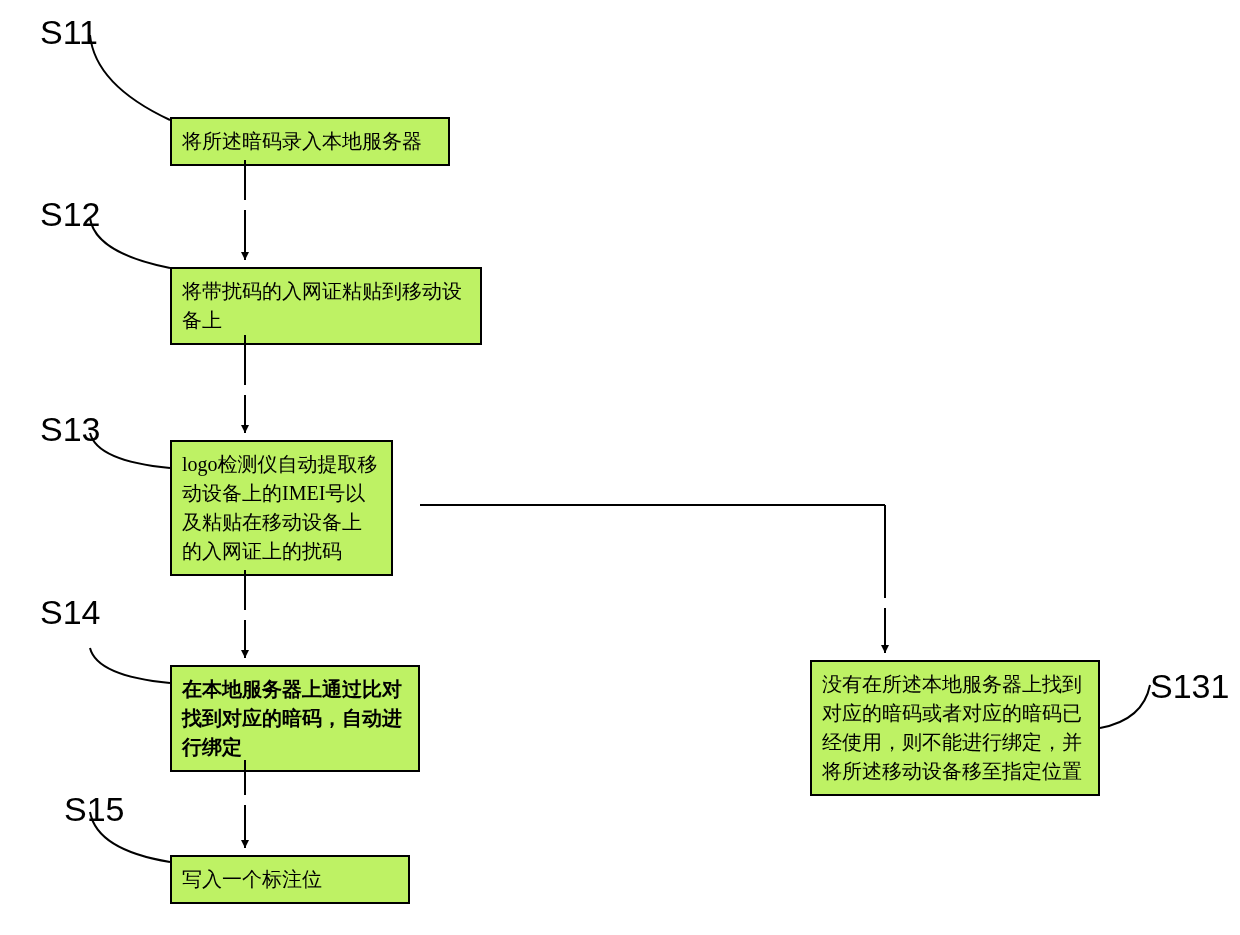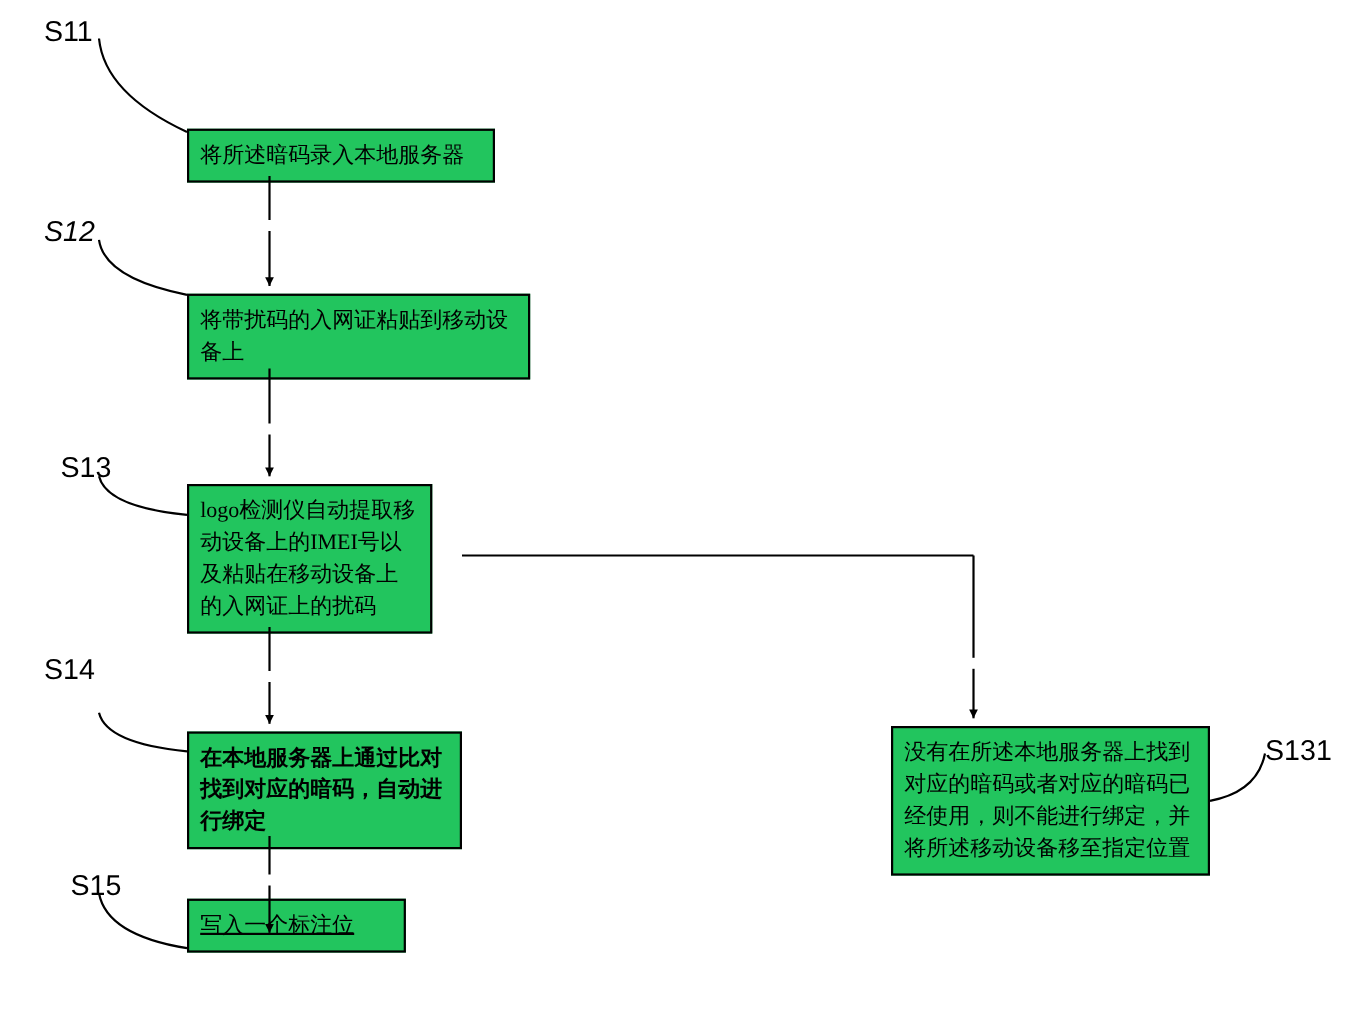--- a/index.html
+++ b/index.html
@@ -10,58 +10,58 @@
     body {
       width: 1240px;
       height: 935px;
       background: #fff;
       font-family: "SimSun", "宋体", serif;
       position: relative;
     }
     .box {
       position: absolute;
       border: 2px solid #000;
-      background: #22c55e;
+      background: #bef264;
       padding: 8px 10px;
       font-size: 20px;
       line-height: 1.45;
     }
     .label {
       position: absolute;
-      font-size: 26px;
+      font-size: 34px;
       font-family: Arial, sans-serif;
     }
     svg.connector {
       position: absolute;
       top: 0;
       left: 0;
       width: 1240px;
       height: 935px;
       pointer-events: none;
     }
     svg.swoosh {
       position: absolute;
       pointer-events: none;
     }
   </style>
 </head>
 <body>
 
 <div class="label" style="left:40px; top:13px;">S11</div>
-<div class="label" style="left:40px; top:195px;font-style:italic;">S12</div>
-<div class="label" style="left:55px; top:410px;">S13</div>
+<div class="label" style="left:40px; top:195px;">S12</div>
+<div class="label" style="left:40px; top:410px;">S13</div>
 <div class="label" style="left:40px; top:593px;">S14</div>
 <div class="label" style="left:40px; top:790px;margin-left:24px;">S15</div>
 <div class="label" style="left:1150px; top:667px;text-align:center;">S131</div>
 
 <div class="box" style="left:170px; top:117px; width:280px;">将所述暗码录入本地服务器</div>
 <div class="box" style="left:170px; top:267px; width:312px;">将带扰码的入网证粘贴到移动设备上</div>
 <div class="box" style="left:170px; top:440px; width:223px;">logo检测仪自动提取移动设备上的IMEI号以及粘贴在移动设备上的入网证上的扰码</div>
 <div class="box" style="left:170px; top:665px; width:250px;font-weight:bold;">在本地服务器上通过比对找到对应的暗码，自动进行绑定</div>
-<div class="box" style="left:170px; top:817px; width:199px;text-decoration:underline;">写入一个标注位</div>
+<div class="box" style="left:170px; top:855px; width:240px;">写入一个标注位</div>
 <div class="box" style="left:810px; top:660px; width:290px;font-family:Liberation Serif, serif;">没有在所述本地服务器上找到对应的暗码或者对应的暗码已经使用，则不能进行绑定，并将所述移动设备移至指定位置</div>
 
 <svg class="connector">
   <defs>
     <marker id="arrow" markerWidth="12" markerHeight="12" refX="10" refY="6" orient="auto" markerUnits="userSpaceOnUse">
       <path d="M2,2 L10,6 L2,10 Z" fill="#000"></path>
     </marker>
   </defs>
 
   <line x1="245" y1="160" x2="245" y2="200" stroke="#000" stroke-width="2"></line>

